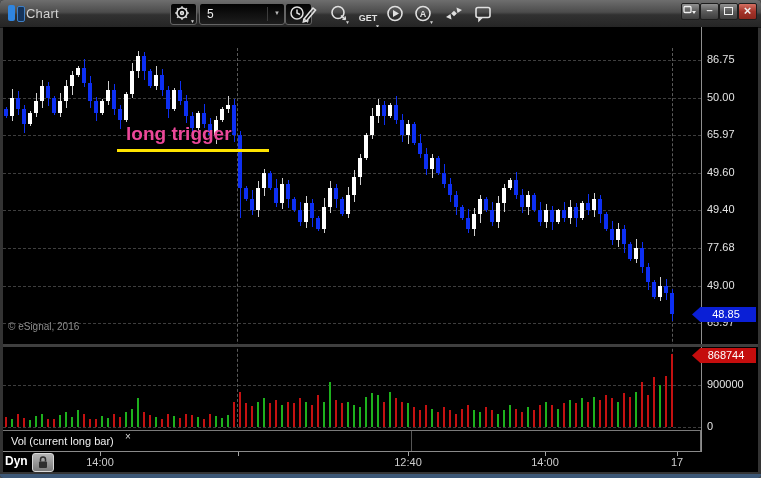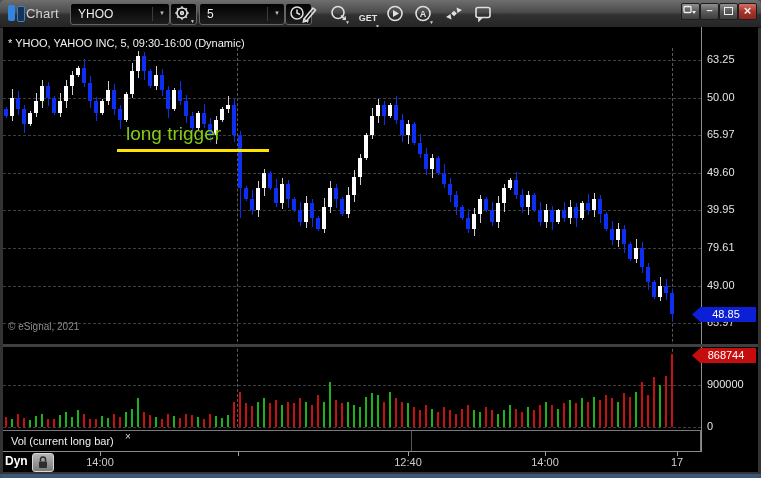--- a/index.html
+++ b/index.html
@@ -29,21 +29,21 @@
   .symline{left:8px;top:37px;color:#f2f2f2;font-size:11px;}
   .gridline{border-top:1px dashed #3e3e3e;height:0;}
   .axisline{background:#8f8f8f;width:1px;}
   .session{border-left:1px dashed #5a5a5a;width:0;}
   .pricelabel{color:#e4e4e4;font-size:11px;}
   .badge{width:64px;height:15px;color:#fff;font-size:11px;line-height:15px;text-align:center;
     clip-path:polygon(0 50%,13% 0,100% 0,100% 100%,13% 100%);padding-left:4px;box-sizing:border-box;}
   .badge.blue{background:#0a1fd6;}
   .badge.red{background:#c50d0d;}
   .paneSep{background:#3f3f3f;}
-  .annot-text{color:#84cc16;font-size:19px;font-weight:normal;text-shadow:1px 1px 1px #000;}
+  .annot-text{color:#ec4899;font-size:19px;font-weight:bold;text-shadow:1px 1px 1px #000;}
   .annot-line{background:#ffe400;height:3px;}
   .watermark{color:#8d8d8d;font-size:10px;}
   .tabline{background:#7a7a7a;}
   .tablabel{color:#f0f0f0;font-size:11px;}
   .tabclose{color:#dcdcdc;font-size:10px;line-height:10px;}
   .timelabel{color:#cdcdcd;font-size:11px;transform:translateX(-50%);}
   .tick{width:1px;height:4px;background:#a2a2a2;}
   .dyn{color:#fff;font-size:12px;font-weight:bold;}
   .lockbtn{width:20px;height:17px;background:linear-gradient(#b5b5b5,#7a7a7a);border:1px solid #d8d8d8;border-radius:3px;}
   .bottom-edge{left:0;top:474px;width:761px;height:4px;background:#3d5877;border-radius:0 0 3px 3px;}
@@ -52,25 +52,20 @@
 </head>
 <body>
 
 <div class="window">
 
   <div class="abs titlebar">
     <div class="abs chart-glyph-a"></div>
     <div class="abs chart-glyph-b"></div>
     <div class="abs applabel">Chart</div>
 
-    <div class="abs combo" style="left:70px;width:98px;">
-      <span class="val">YHOO</span>
-      <span class="sep"></span>
-      <span class="chev">▼</span>
-    </div>
     <div class="abs sq-btn" style="left:170px;">
       <svg width="23" height="18" viewBox="0 0 23 18">
         <g stroke="#e0e0e0" stroke-width="1.6" fill="none">
           <circle cx="11" cy="9" r="5"></circle>
             <circle cx="11" cy="9" r="1.4"></circle>
           <line x1="11" y1="2.2" x2="11" y2="4"></line>
             <line x1="11" y1="14" x2="11" y2="15.8"></line>
           <line x1="4.2" y1="9" x2="6" y2="9"></line>
             <line x1="16" y1="9" x2="17.8" y2="9"></line>
           <line x1="6.2" y1="4.2" x2="7.5" y2="5.5"></line>
@@ -162,31 +157,31 @@
         <div style="margin:3px auto 0;width:7px;height:6px;border:1.5px solid #efefef;"></div>
       </div>
       <div class="winbtn close" style="left:57px;font-size:13px;font-weight:bold;line-height:13px;"><span>×</span></div>
     </div>
   </div>
 
   <div class="abs content"></div>
 
   <div class="abs" id="gen-layer" style="left:0;top:0;width:761px;height:478px;">
       <div class="abs gridline" style="left:3px;top:60px;width:698px;"></div>
-      <div class="abs pricelabel" style="left:707px;top:53px;">63.25</div>
+      <div class="abs pricelabel" style="left:707px;top:53px;">86.75</div>
       <div class="abs gridline" style="left:3px;top:97.60000000000053px;width:698px;"></div>
       <div class="abs pricelabel" style="left:707px;top:90.60000000000053px;">50.00</div>
       <div class="abs gridline" style="left:3px;top:135.20000000000107px;width:698px;"></div>
       <div class="abs pricelabel" style="left:707px;top:128.20000000000107px;">65.97</div>
       <div class="abs gridline" style="left:3px;top:172.80000000000027px;width:698px;"></div>
       <div class="abs pricelabel" style="left:707px;top:165.80000000000027px;">49.60</div>
       <div class="abs gridline" style="left:3px;top:210.4000000000008px;width:698px;"></div>
-      <div class="abs pricelabel" style="left:707px;top:203.4000000000008px;">39.95</div>
+      <div class="abs pricelabel" style="left:707px;top:203.4000000000008px;">49.40</div>
       <div class="abs gridline" style="left:3px;top:248px;width:698px;"></div>
-      <div class="abs pricelabel" style="left:707px;top:241px;">79.61</div>
+      <div class="abs pricelabel" style="left:707px;top:241px;">77.68</div>
       <div class="abs gridline" style="left:3px;top:285.60000000000053px;width:698px;"></div>
       <div class="abs pricelabel" style="left:707px;top:278.60000000000053px;">49.00</div>
       <div class="abs gridline" style="left:3px;top:323.20000000000107px;width:698px;"></div>
       <div class="abs pricelabel" style="left:707px;top:316.20000000000107px;">65.97</div>
       <div class="abs gridline" style="left:3px;top:385px;width:698px;"></div>
       <div class="abs pricelabel" style="left:707px;top:378px;">900000</div>
       <div class="abs gridline" style="left:3px;top:427px;width:698px;"></div>
       <div class="abs pricelabel" style="left:707px;top:420px;">0</div>
       <div class="abs axisline" style="left:701px;top:27px;height:425px;"></div>
       <div class="abs session" style="left:237px;top:48px;height:379px;"></div>
@@ -532,26 +527,25 @@
       <div class="abs tick" style="left:238px;top:452px;"></div>
       <div class="abs timelabel" style="left:238px;top:480px;">16</div>
       <div class="abs tick" style="left:408px;top:452px;"></div>
       <div class="abs timelabel" style="left:408px;top:456px;">12:40</div>
       <div class="abs tick" style="left:545px;top:452px;"></div>
       <div class="abs timelabel" style="left:545px;top:456px;">14:00</div>
       <div class="abs tick" style="left:677px;top:452px;"></div>
       <div class="abs timelabel" style="left:677px;top:456px;">17</div>
     </div>
 
-  <div class="abs symline">* YHOO, YAHOO INC, 5, 09:30-16:00 (Dynamic)</div>
 
   <div class="abs annot-text" style="left:126px;top:123px;">long trigger</div>
   <div class="abs annot-line" style="left:117px;top:149px;width:152px;"></div>
 
-  <div class="abs watermark" style="left:8px;top:321px;">© eSignal, 2021</div>
+  <div class="abs watermark" style="left:8px;top:321px;">© eSignal, 2016</div>
 
   <div class="abs paneSep" style="left:3px;top:344px;width:755px;height:3px;"></div>
 
   <div class="abs badge blue" style="left:692px;top:307px;">48.85</div>
   <div class="abs badge red" style="left:692px;top:348px;">868744</div>
 
   <div class="abs tabline" style="left:3px;top:430px;width:698px;height:1px;"></div>
   <div class="abs tabline" style="left:700px;top:430px;width:1px;height:22px;"></div>
   <div class="abs tabline" style="left:411px;top:431px;width:1px;height:20px;background:#555;"></div>
   <div class="abs" style="left:3px;top:431px;width:408px;height:20px;">

